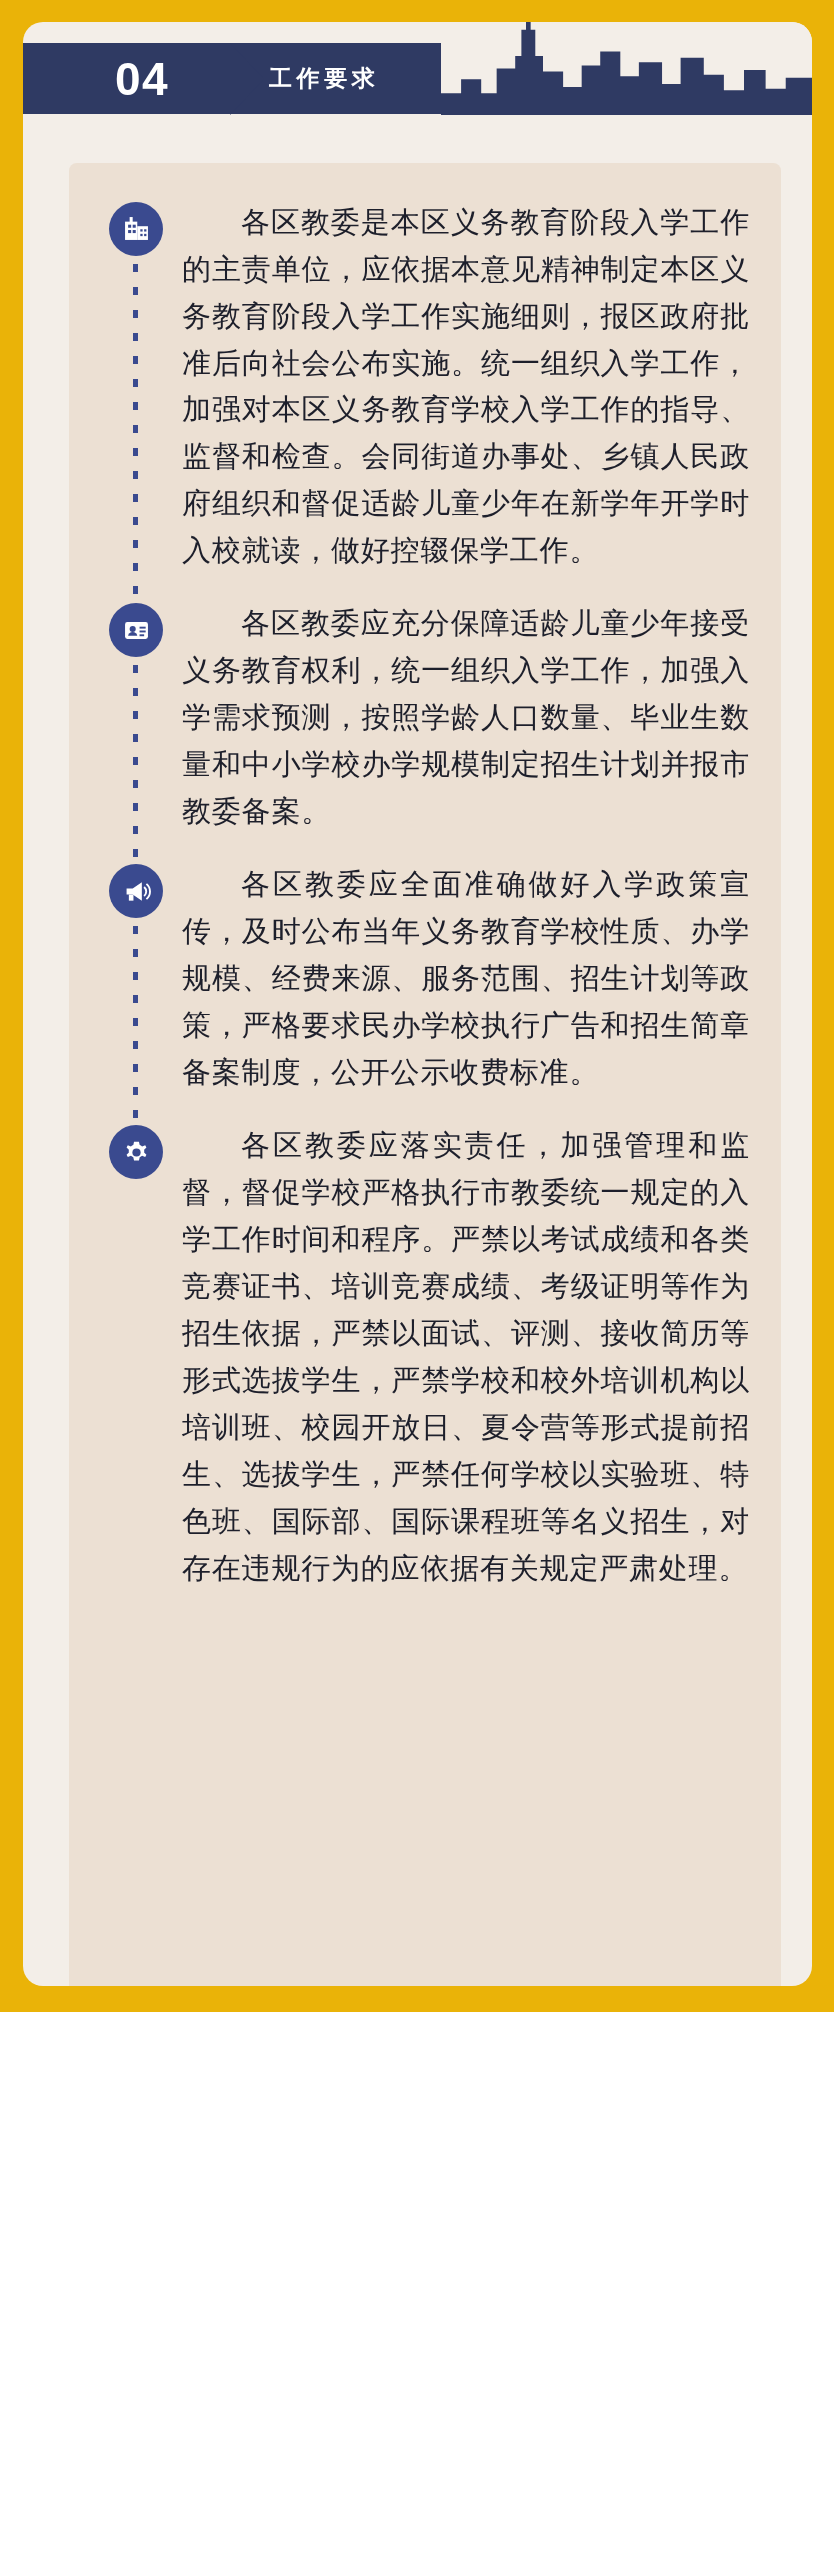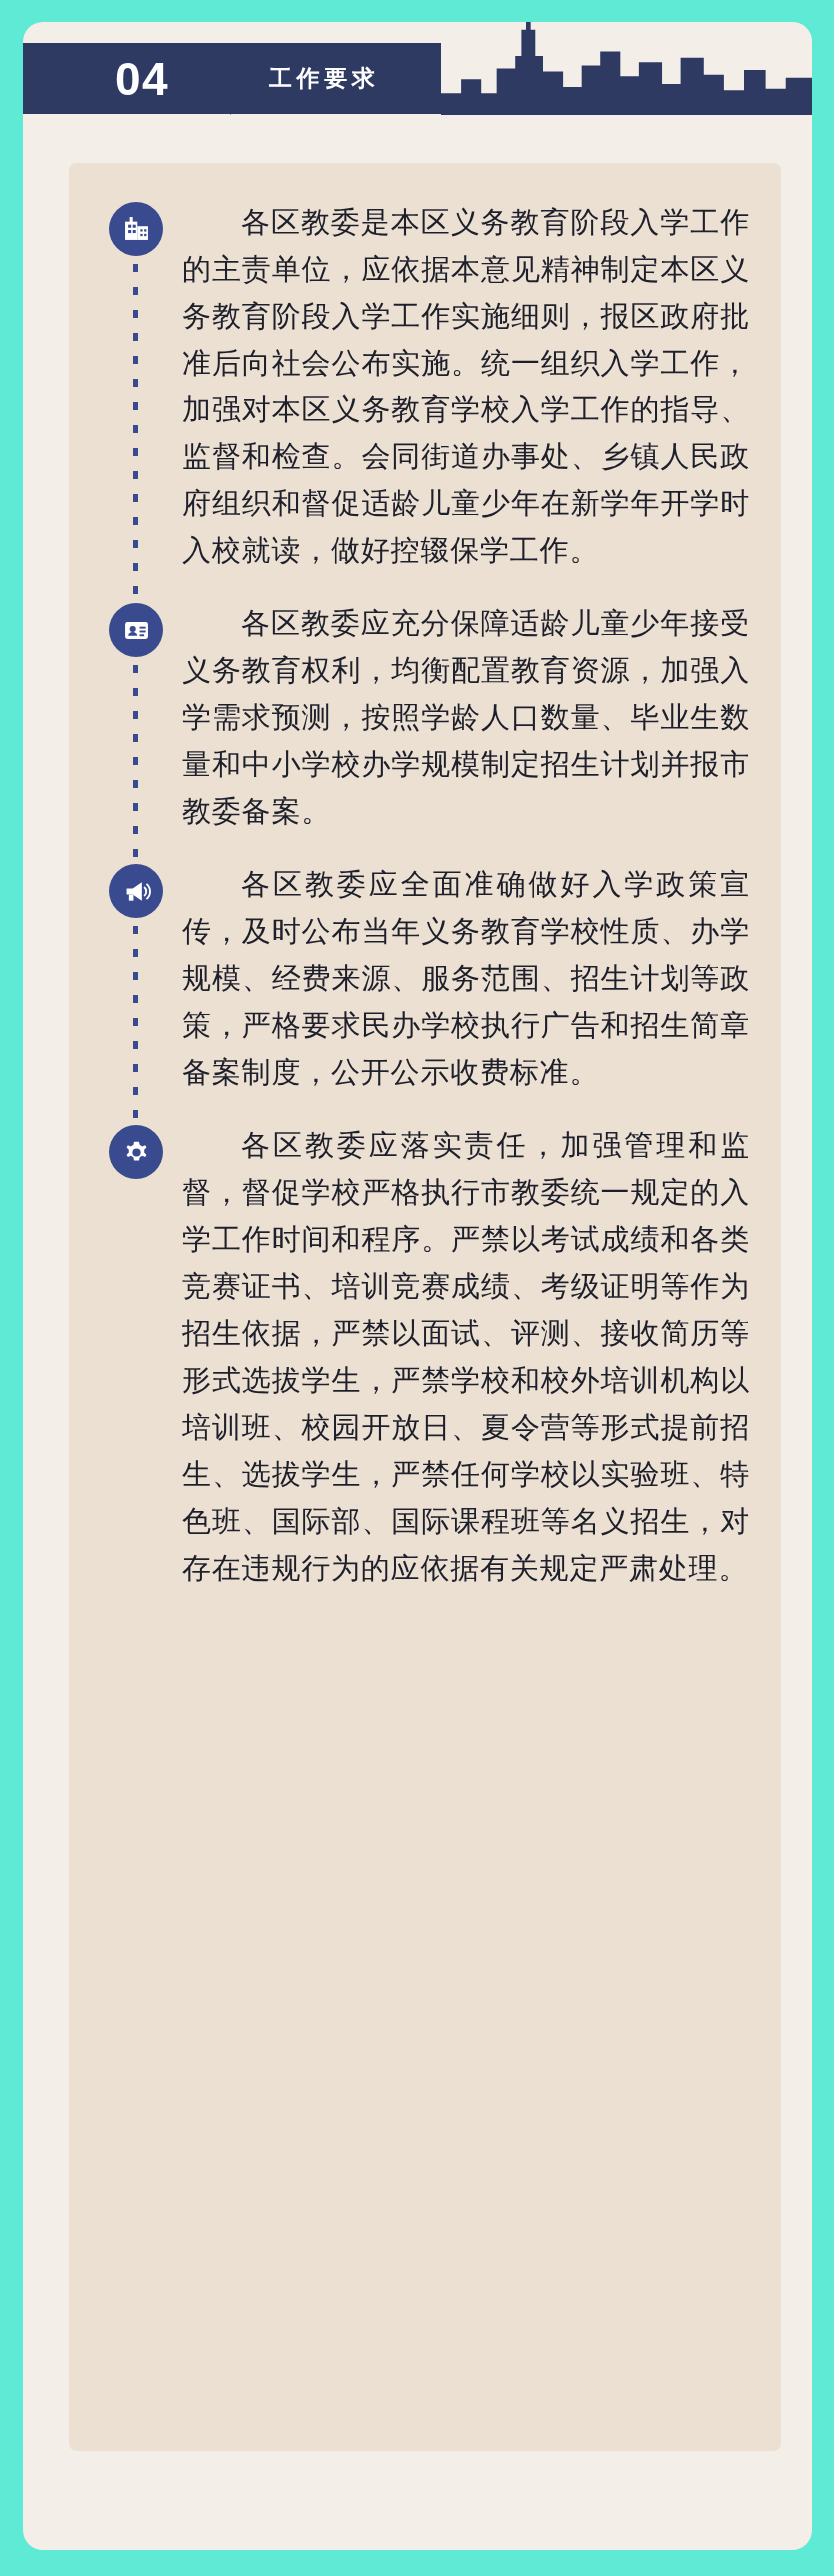--- a/index.html
+++ b/index.html
@@ -10,22 +10,22 @@
   body {
     width: 835px;
     height: 2576px;
     font-family: "Liberation Sans", sans-serif;
     overflow: hidden;
   }
 
   .poster {
     position: relative;
     width: 835px;
-    height: 2576px;
-    background: #5eead4;
+    height: 2012px;
+    background: #eab308;
     box-sizing: border-box;
     padding: 21.6px 23px 26px 23px;
   }
 
   
   .card {
     position: relative;
     width: 100%;
     height: 100%;
     background: #f3eee8;
@@ -217,21 +217,21 @@
             <svg width="29" height="29" viewBox="0 0 38 38">
               <rect x="4" y="8" width="30" height="22" rx="3" fill="#ffffff"></rect>
               <circle cx="14" cy="17" r="4" fill="#3a4a8f"></circle>
               <path d="M8,26 a6,5 0 0 1 12,0 Z" fill="#3a4a8f"></path>
               <rect x="23" y="14" width="8" height="2.5" fill="#3a4a8f"></rect>
               <rect x="23" y="19" width="8" height="2.5" fill="#3a4a8f"></rect>
               <rect x="23" y="24" width="6" height="2.5" fill="#3a4a8f"></rect>
             </svg>
           </div>
           <div class="dots"></div>
-          <p class="para">各区教委应充分保障适龄儿童少年接受义务教育权利，均衡配置教育资源，加强入学需求预测，按照学龄人口数量、毕业生数量和中小学校办学规模制定招生计划并报市教委备案。</p>
+          <p class="para">各区教委应充分保障适龄儿童少年接受义务教育权利，统一组织入学工作，加强入学需求预测，按照学龄人口数量、毕业生数量和中小学校办学规模制定招生计划并报市教委备案。</p>
         </div>
 
         <div class="block">
           <div class="icon-circle">
             <svg width="29" height="29" viewBox="0 0 38 38">
               <path d="M6,15 L14,15 L26,7 L26,31 L14,23 L6,23 Z" fill="#ffffff"></path>
               <rect x="9" y="23" width="6" height="8" fill="#ffffff"></rect>
               <path d="M29,13 a8,8 0 0 1 0,12" stroke="#ffffff" stroke-width="2.5" fill="none"></path>
               <path d="M32,9 a13,13 0 0 1 0,20" stroke="#ffffff" stroke-width="2.5" fill="none"></path>
             </svg>

